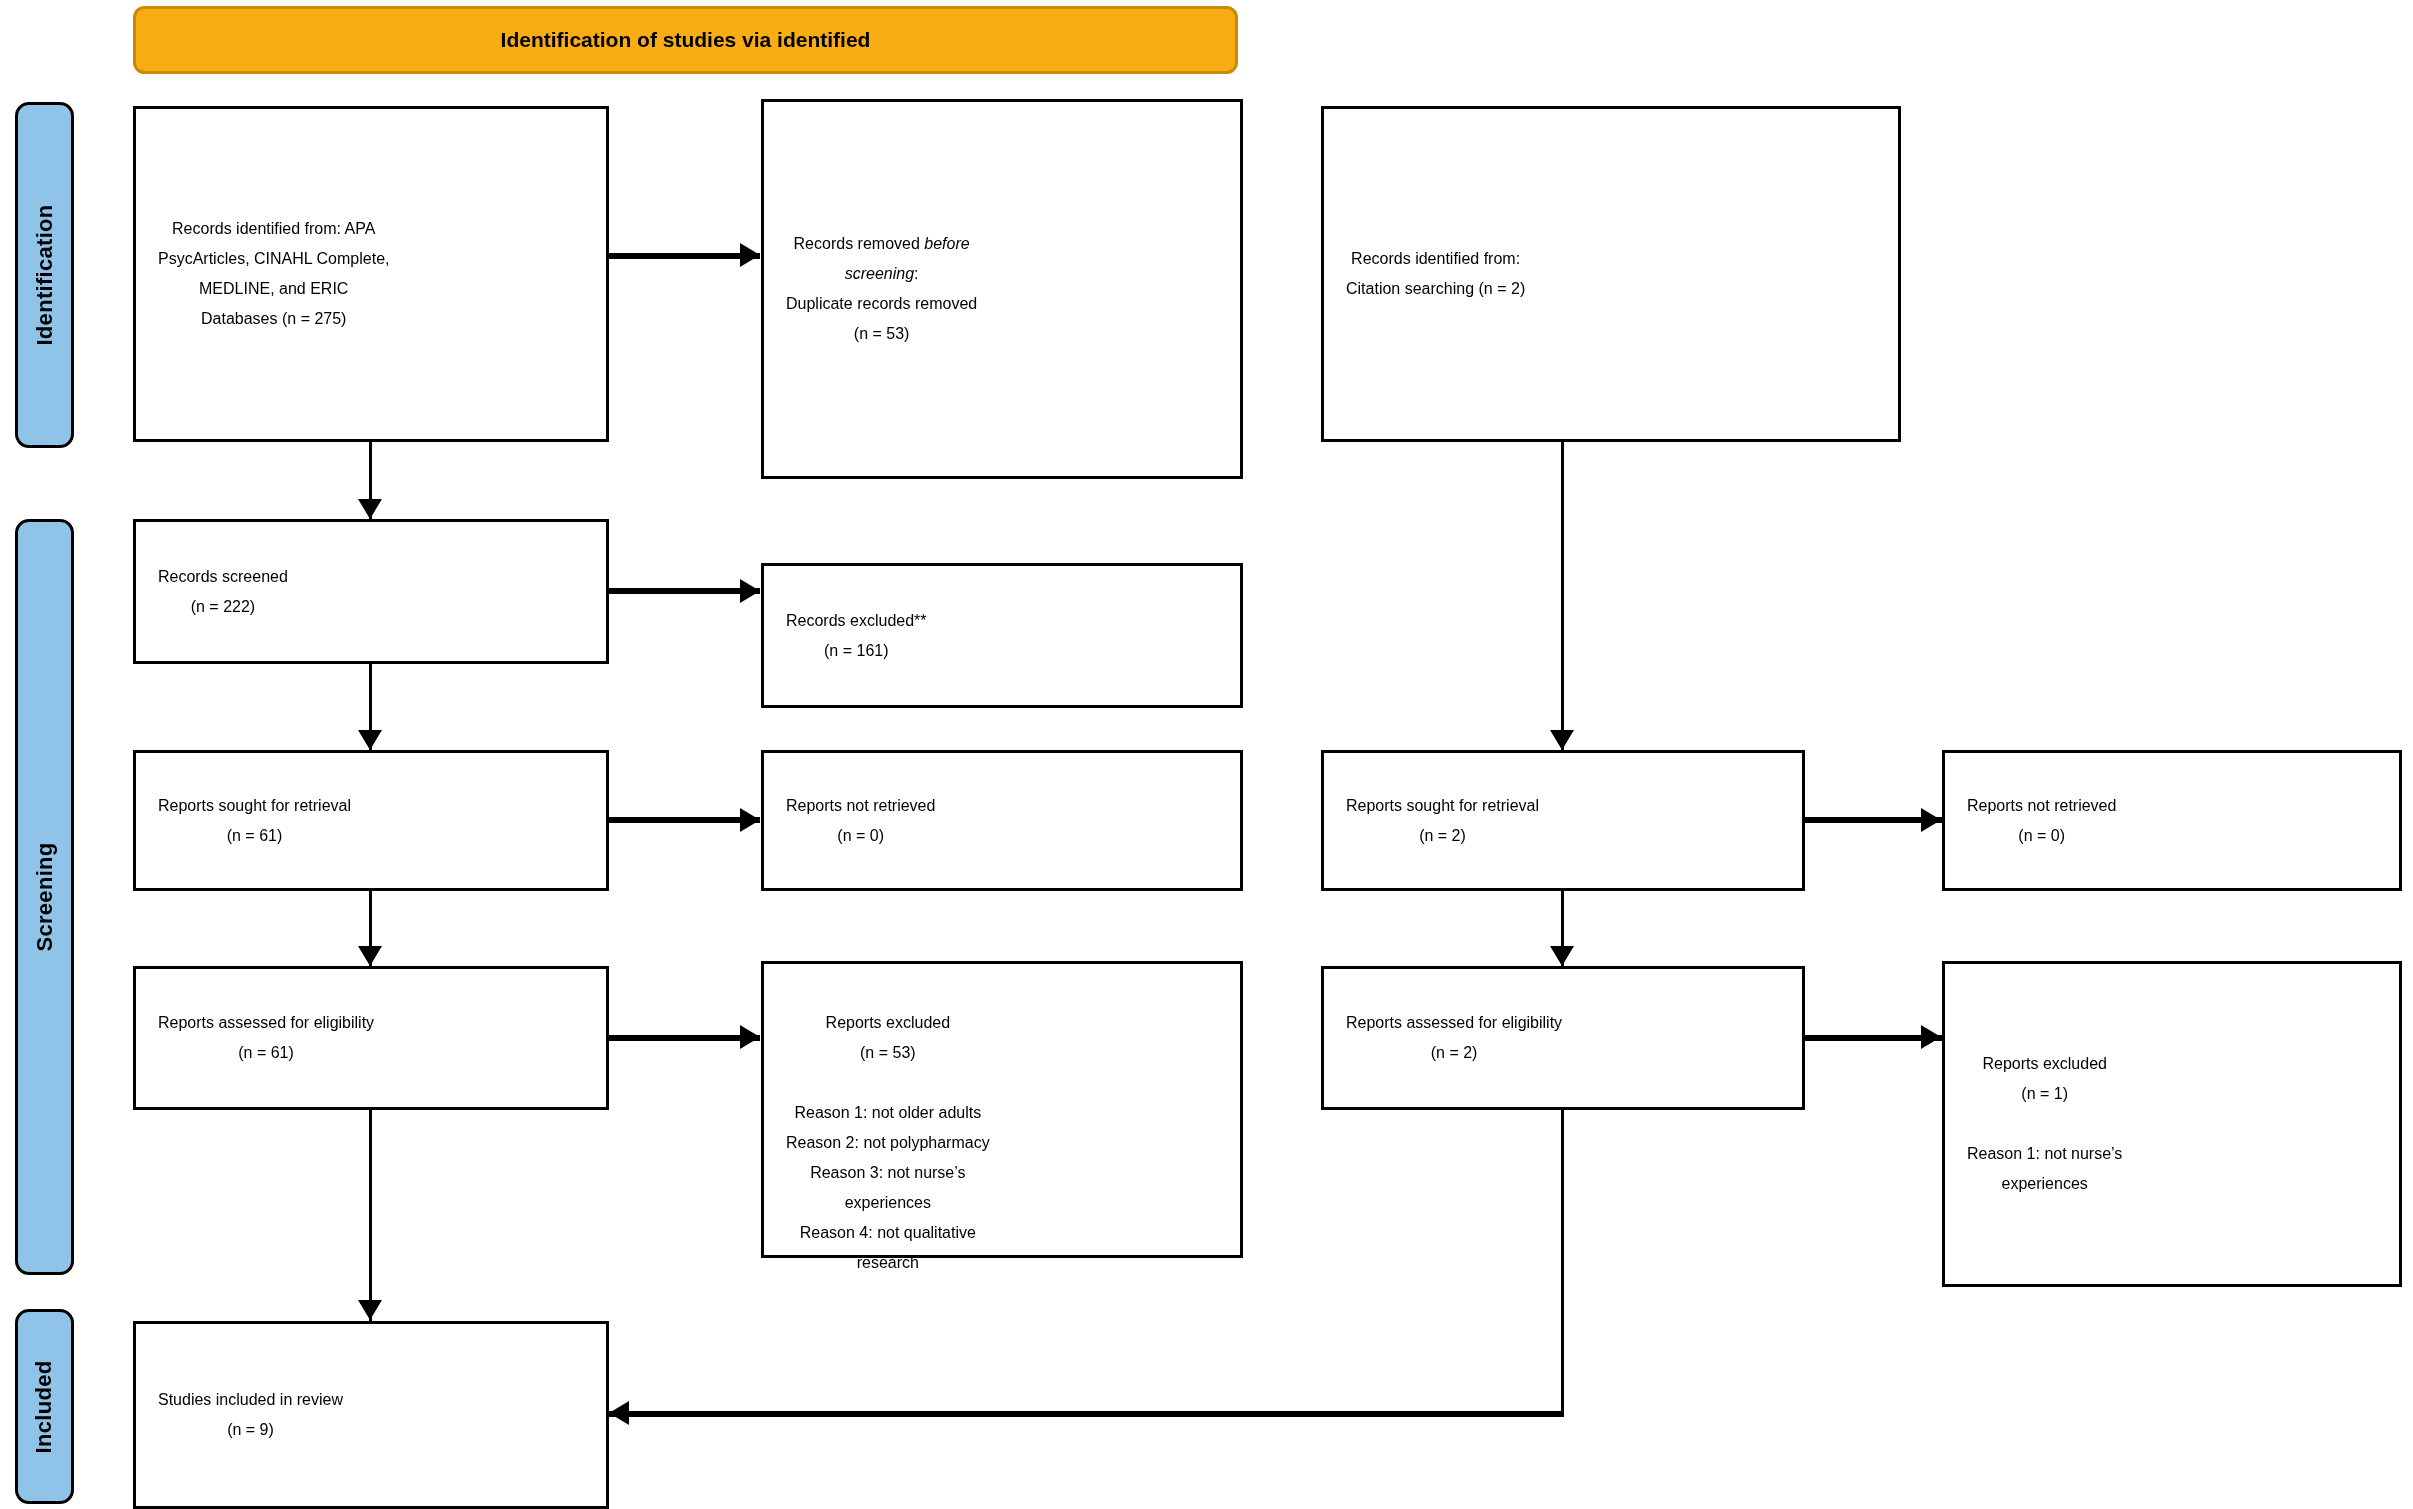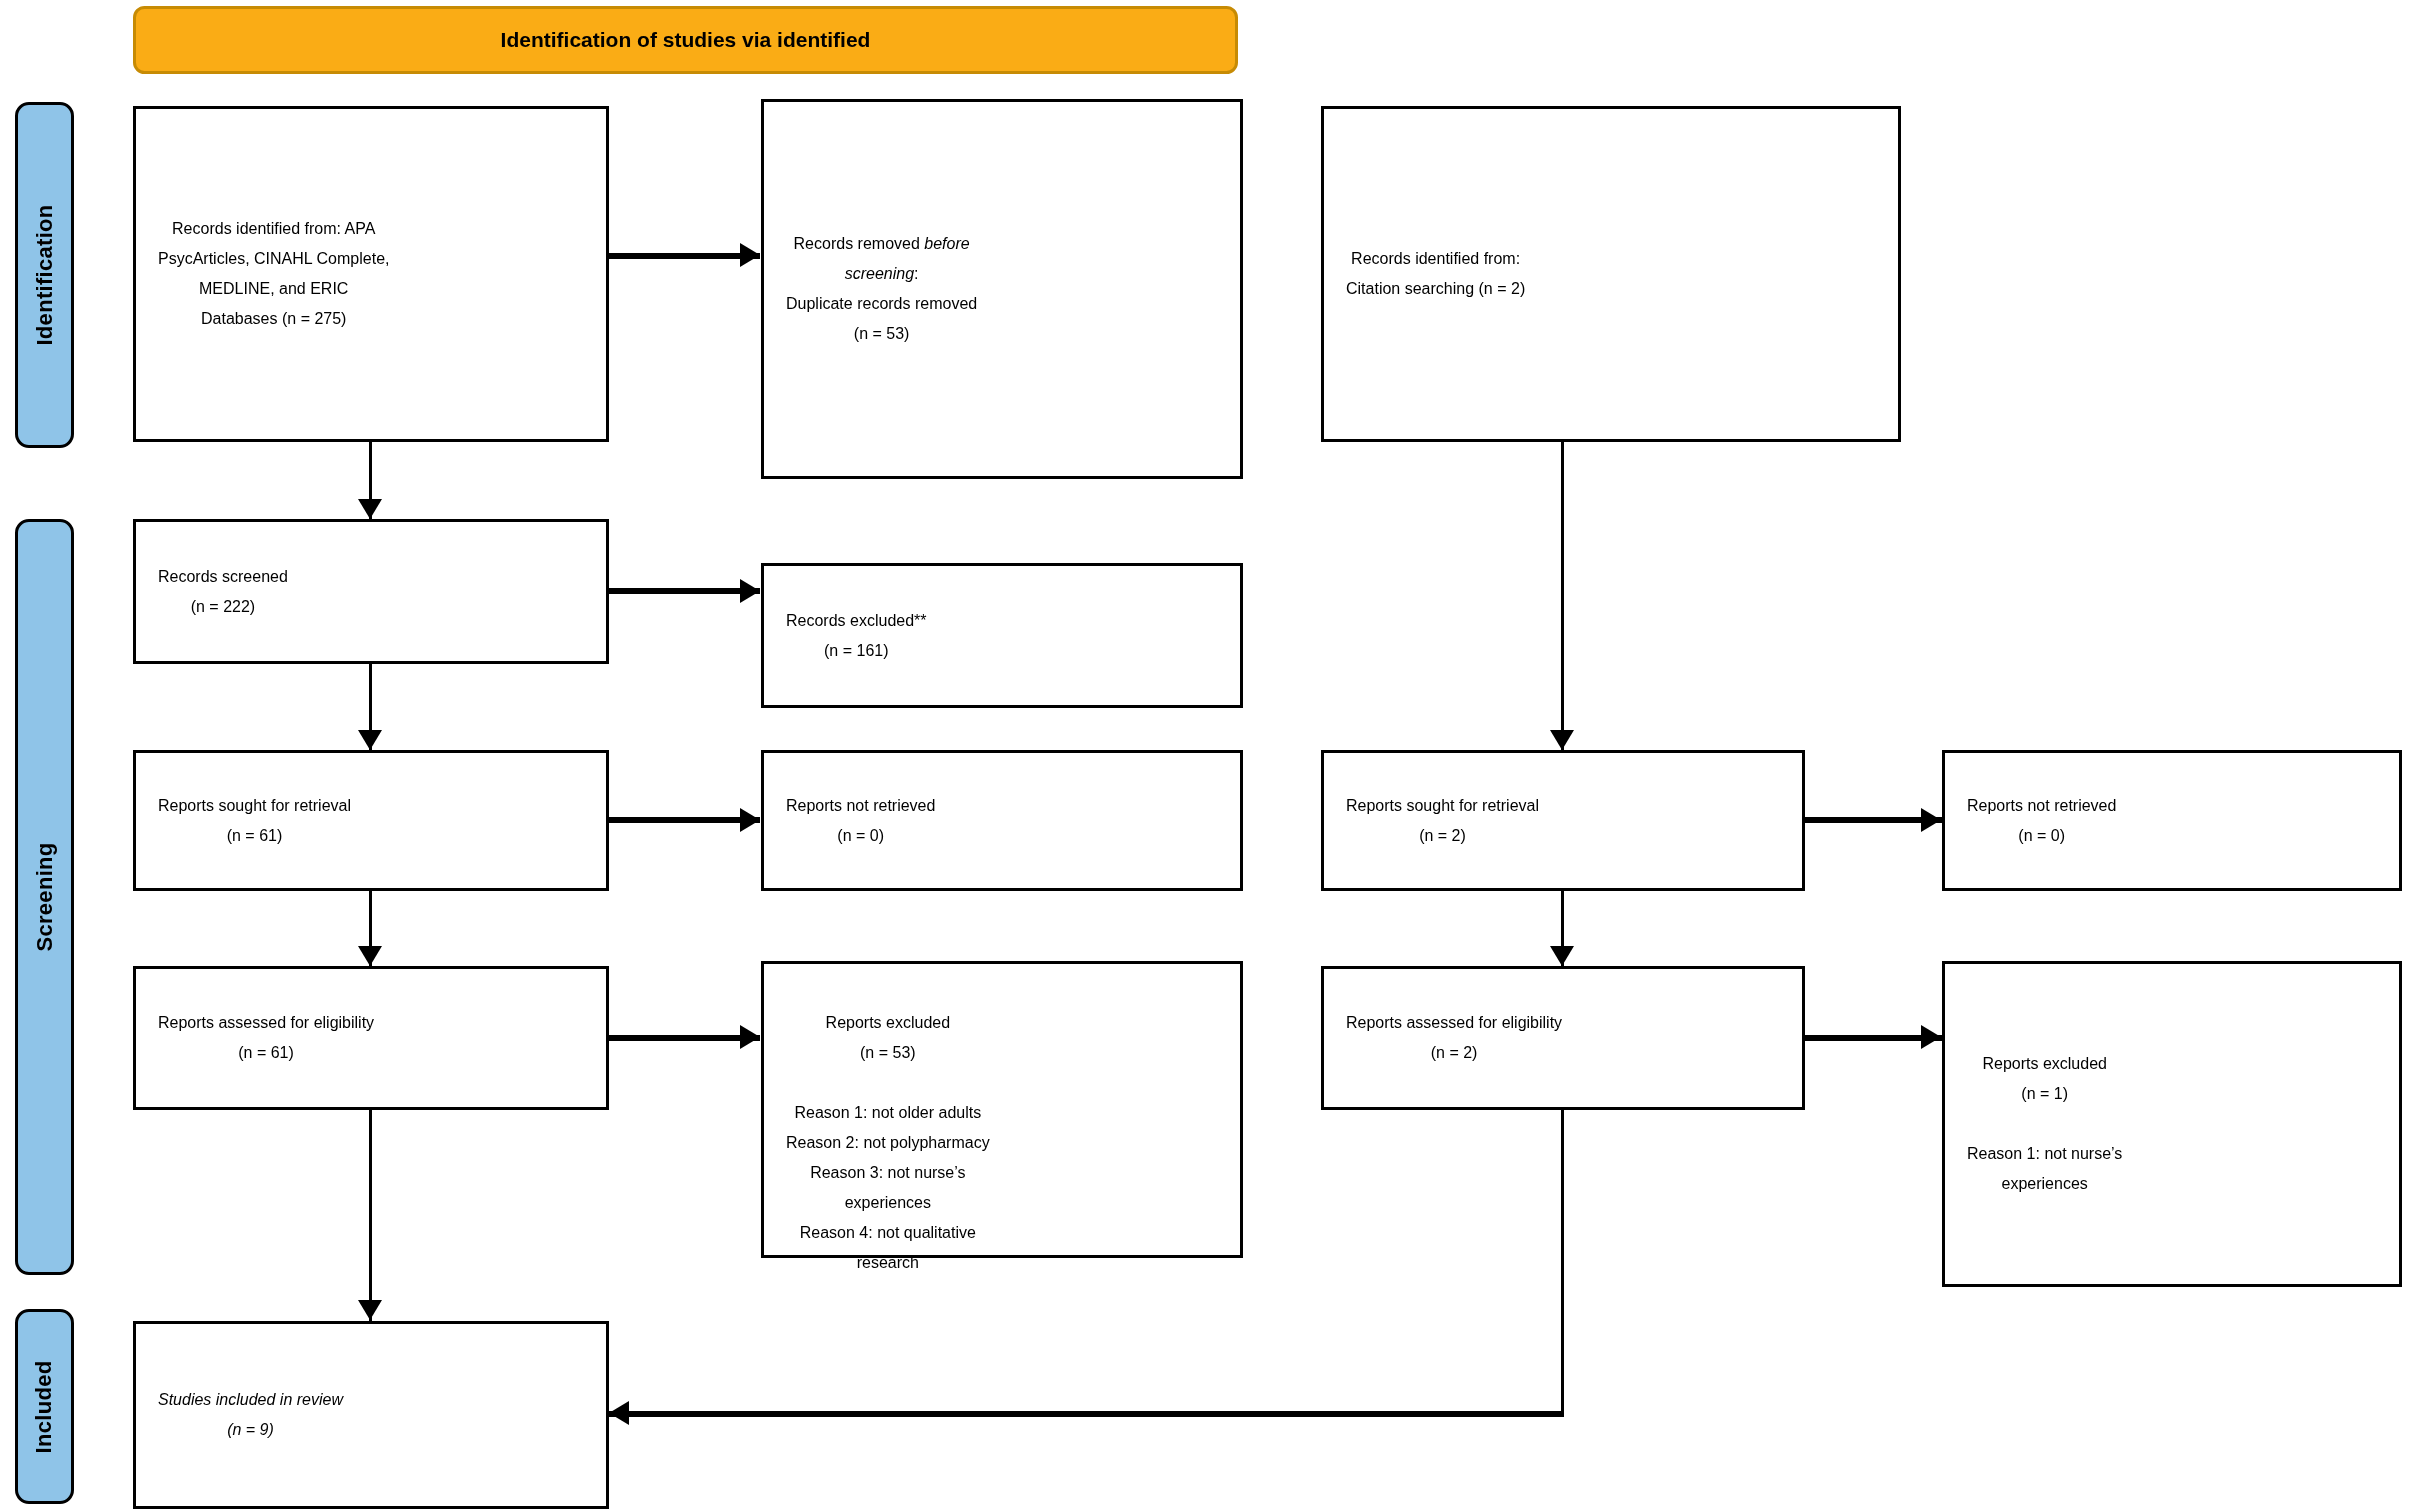--- a/index.html
+++ b/index.html
@@ -94,21 +94,21 @@
 (n = 222)</div>
   </div>
   <div class="box" style="left:133px;top:750px;width:476px;height:141px;">
     <div class="box-text">Reports sought for retrieval
 (n = 61)</div>
   </div>
   <div class="box" style="left:133px;top:966px;width:476px;height:144px;">
     <div class="box-text">Reports assessed for eligibility
 (n = 61)</div>
   </div>
-  <div class="box" style="left:133px;top:1321px;width:476px;height:188px;font-style:italic;">
+  <div class="box" style="left:133px;top:1321px;width:476px;height:188px;">
     <div class="box-text">Studies included in review
 (n = 9)</div>
   </div>
 
   <div class="box" style="left:761px;top:99px;width:482px;height:380px;">
     <div class="box-text"><span>Records removed </span><i>before
 screening</i><span>:
 Duplicate records removed
 (n = 53)</span></div>
   </div>

